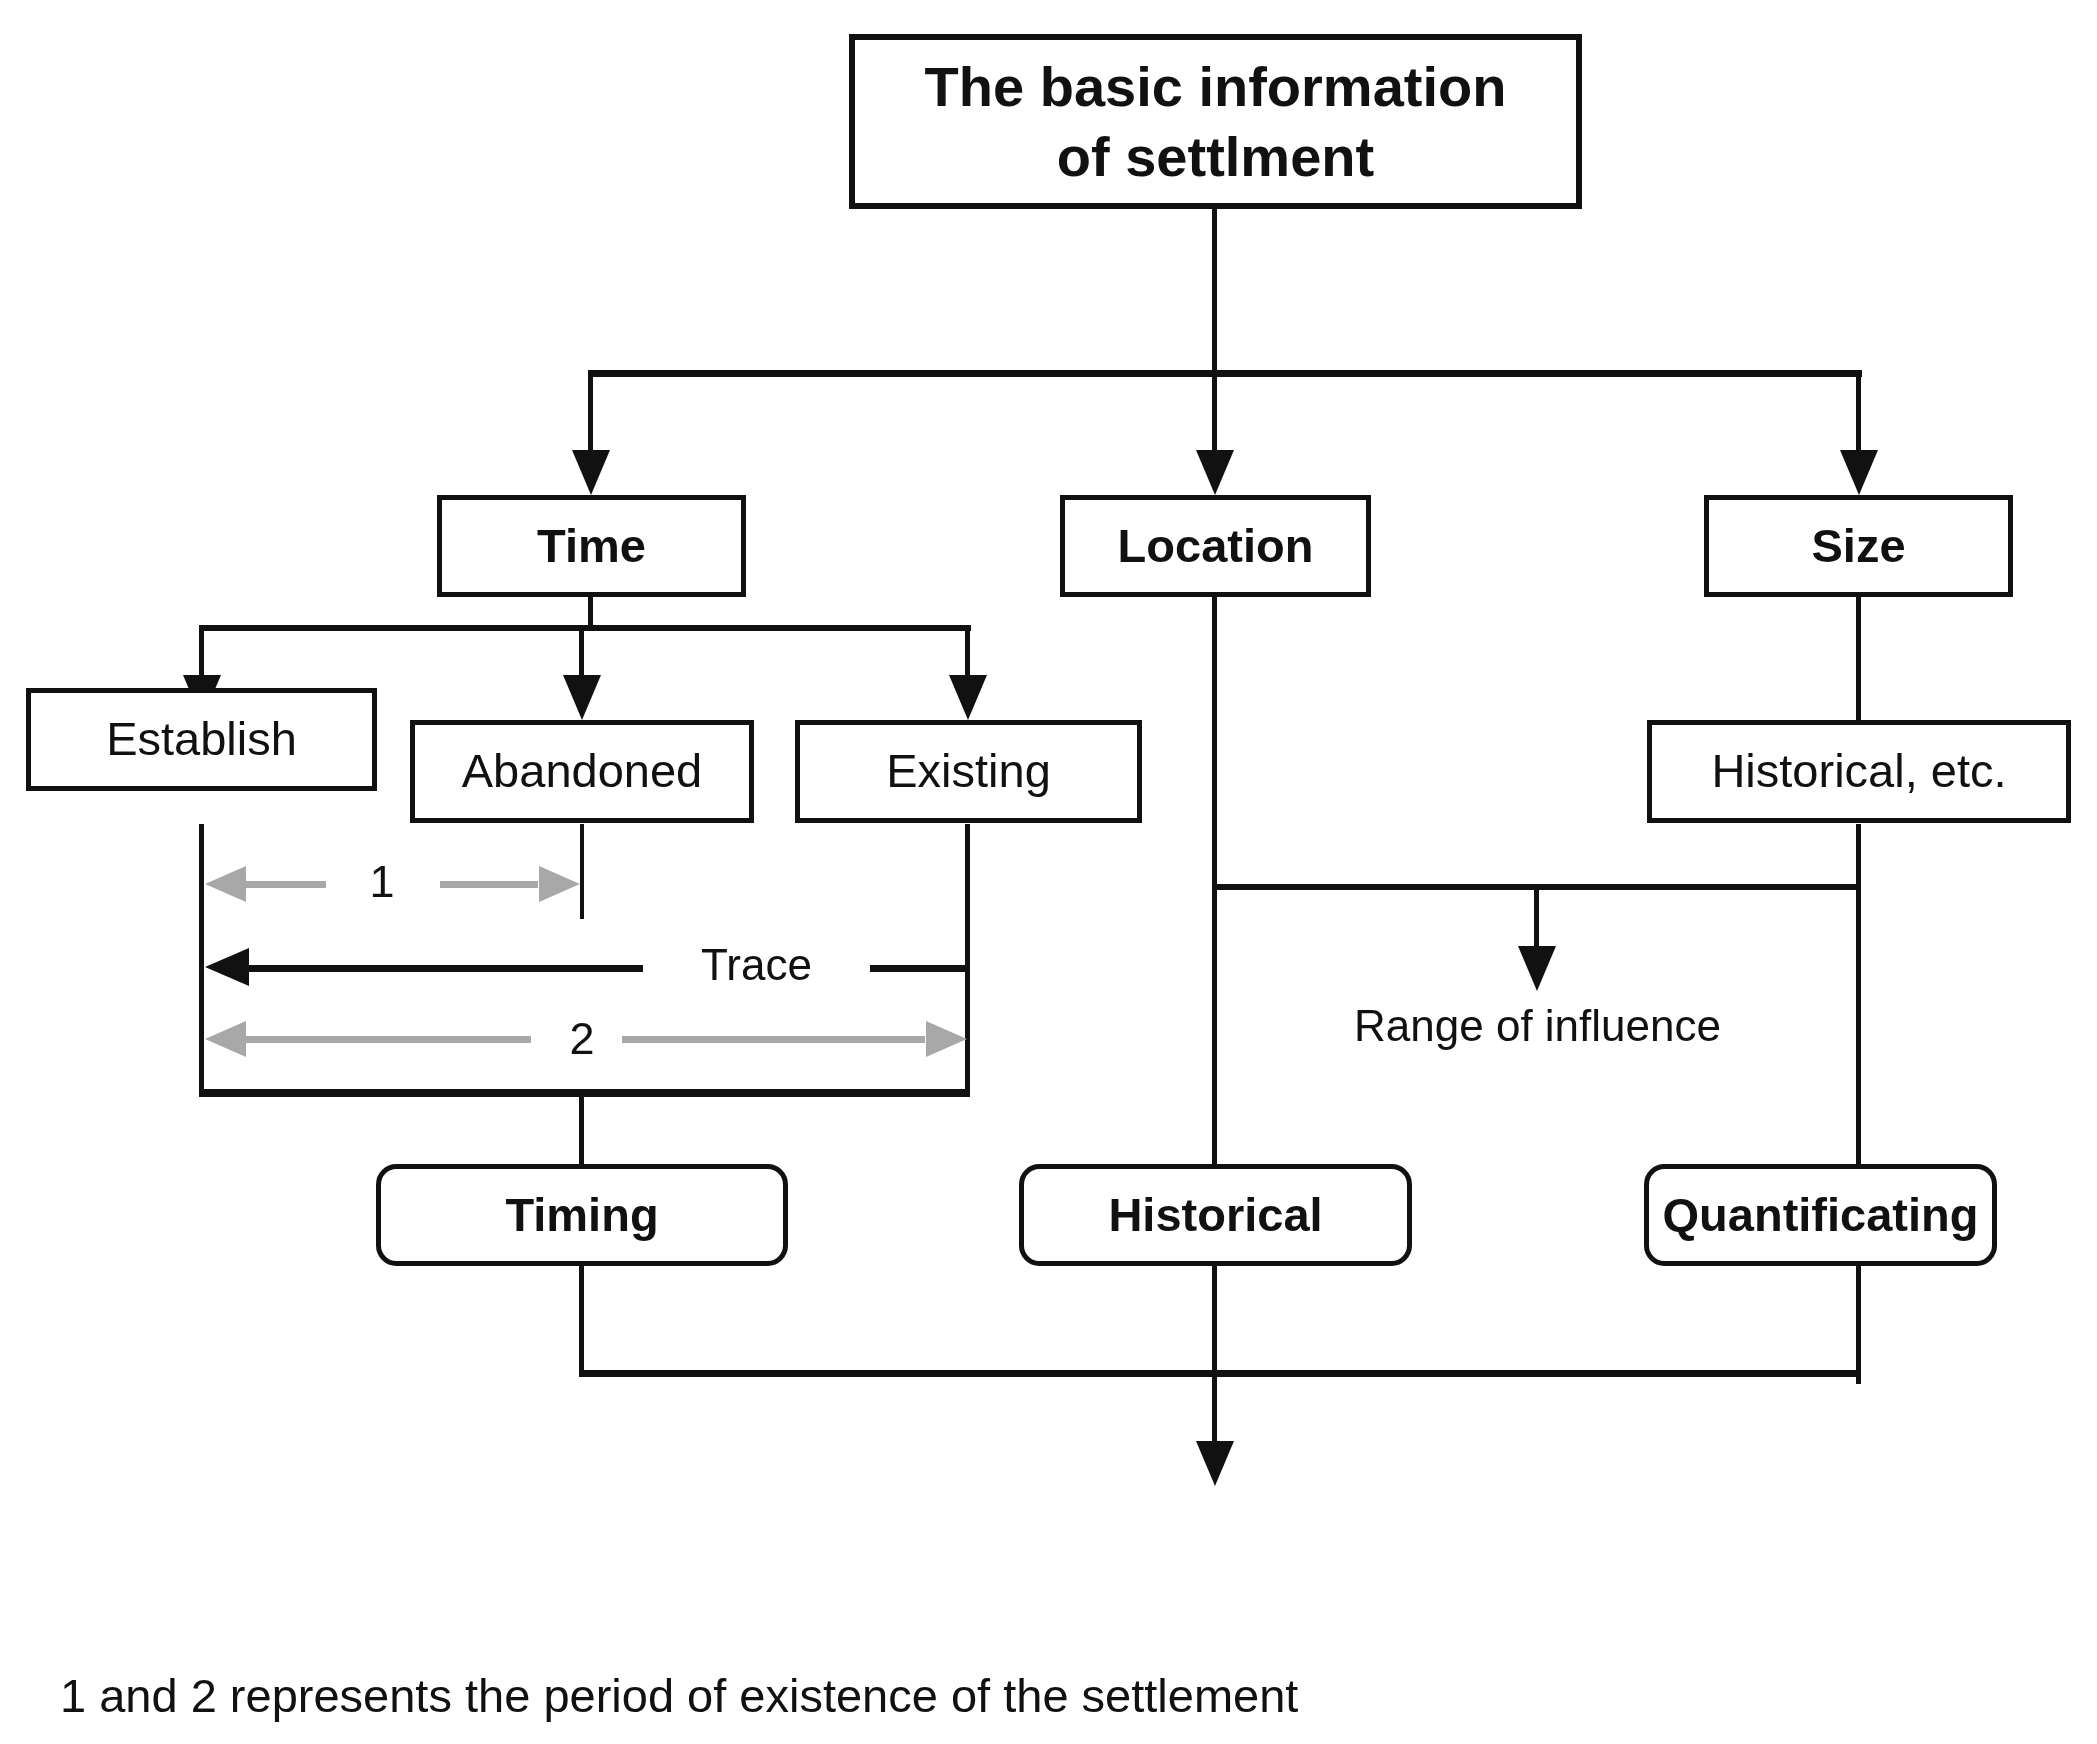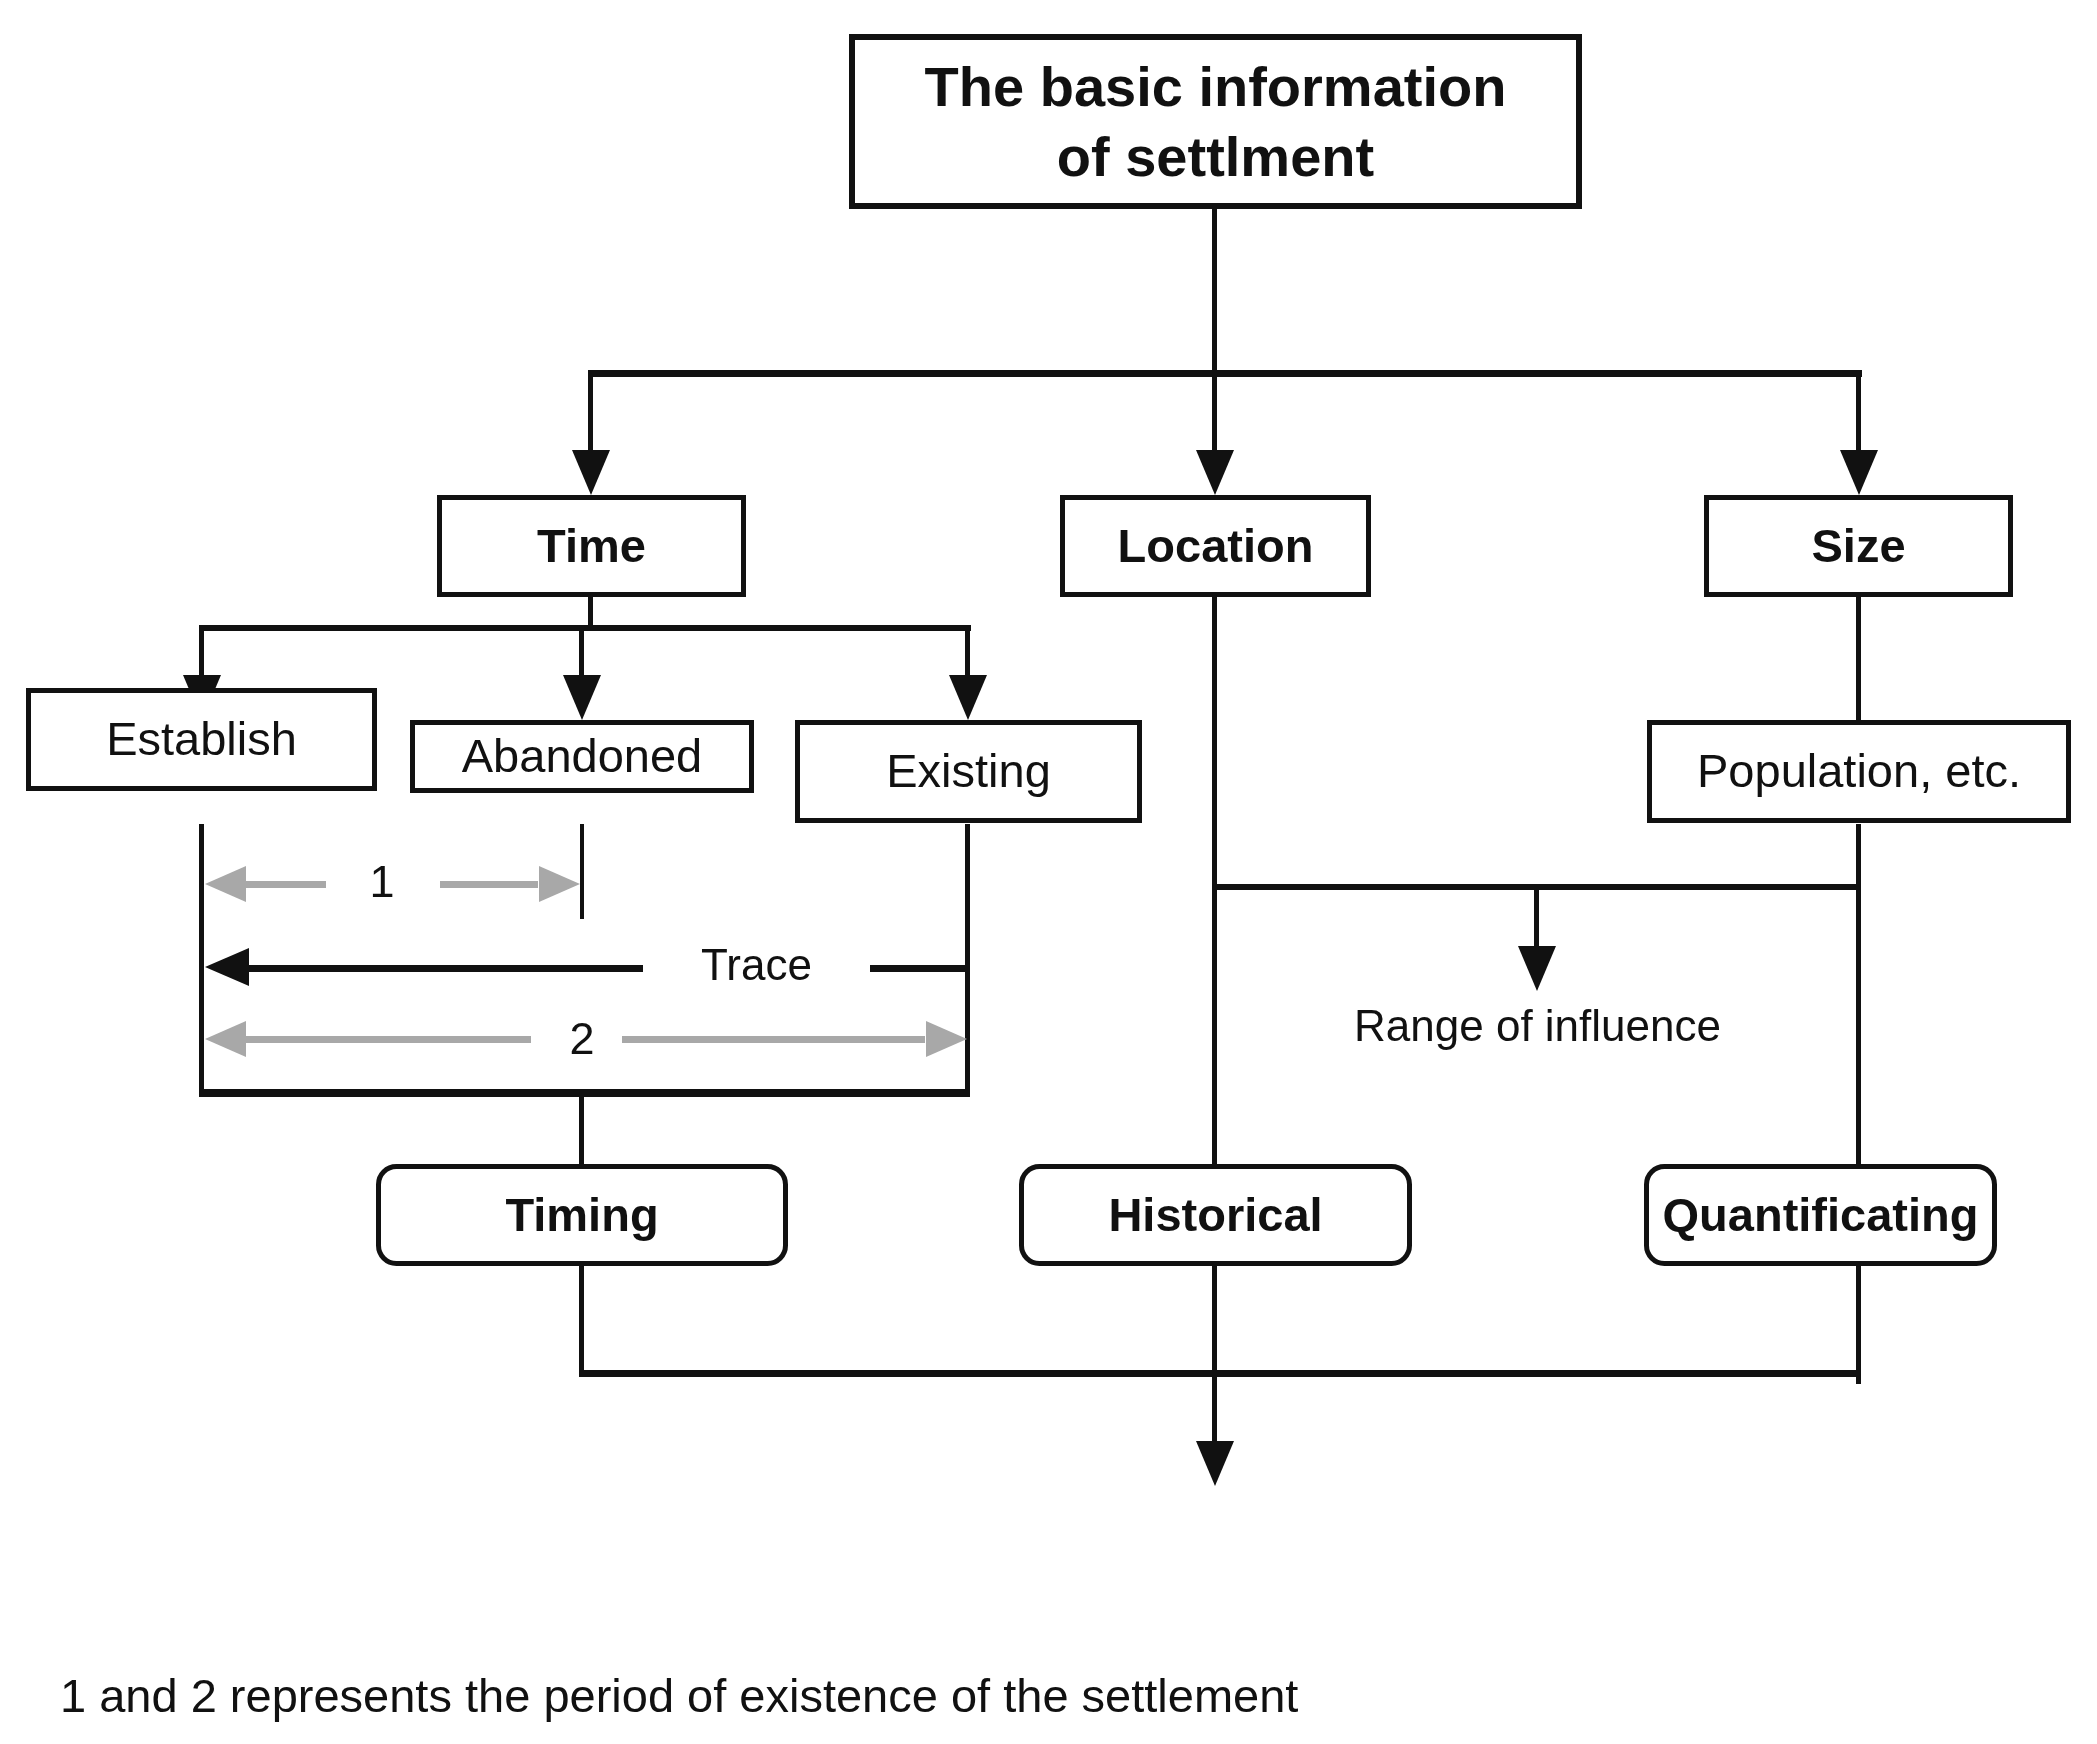--- a/index.html
+++ b/index.html
@@ -95,28 +95,28 @@
   <div class="vline" style="left:199px;top:625px;width:5.1px;height:52px;"></div>
   <div class="arr-down" style="left:183px;top:675px;"></div>
   <div class="vline" style="left:579px;top:625px;width:5.1px;height:52px;"></div>
   <div class="arr-down" style="left:563px;top:675px;"></div>
   <div class="vline" style="left:965px;top:625px;width:5.1px;height:52px;"></div>
   <div class="arr-down" style="left:949px;top:675px;"></div>
 
   <div class="box" style="left:26px;top:688px;width:351px;height:103px;">
     <span>Establish</span>
   </div>
-  <div class="box" style="left:410px;top:720px;width:344px;height:73px;">
+  <div class="box" style="left:410px;top:720px;width:344px;height:103px;">
     <span>Abandoned</span>
   </div>
   <div class="box" style="left:795px;top:720px;width:347px;height:103px;">
     <span>Existing</span>
   </div>
   <div class="box" style="left:1647px;top:720px;width:424px;height:103px;">
-    <span>Population, etc.</span>
+    <span>Historical, etc.</span>
   </div>
 
   <div class="vline" style="left:199px;top:824px;width:5.1px;height:272px;"></div>
   <div class="vline" style="left:965px;top:824px;width:5.1px;height:272px;"></div>
   <div class="vline" style="left:580px;top:824px;width:4.4px;height:95px;"></div>
   <div class="hline" style="left:199px;top:1089px;width:771px;height:8px;"></div>
   <div class="vline" style="left:579px;top:1095px;width:5.1px;height:71px;"></div>
 
   <div class="ghead-l" style="left:205px;top:866px;"></div>
   <div class="gseg" style="left:246px;top:881px;width:80px;height:6.5px;"></div>

